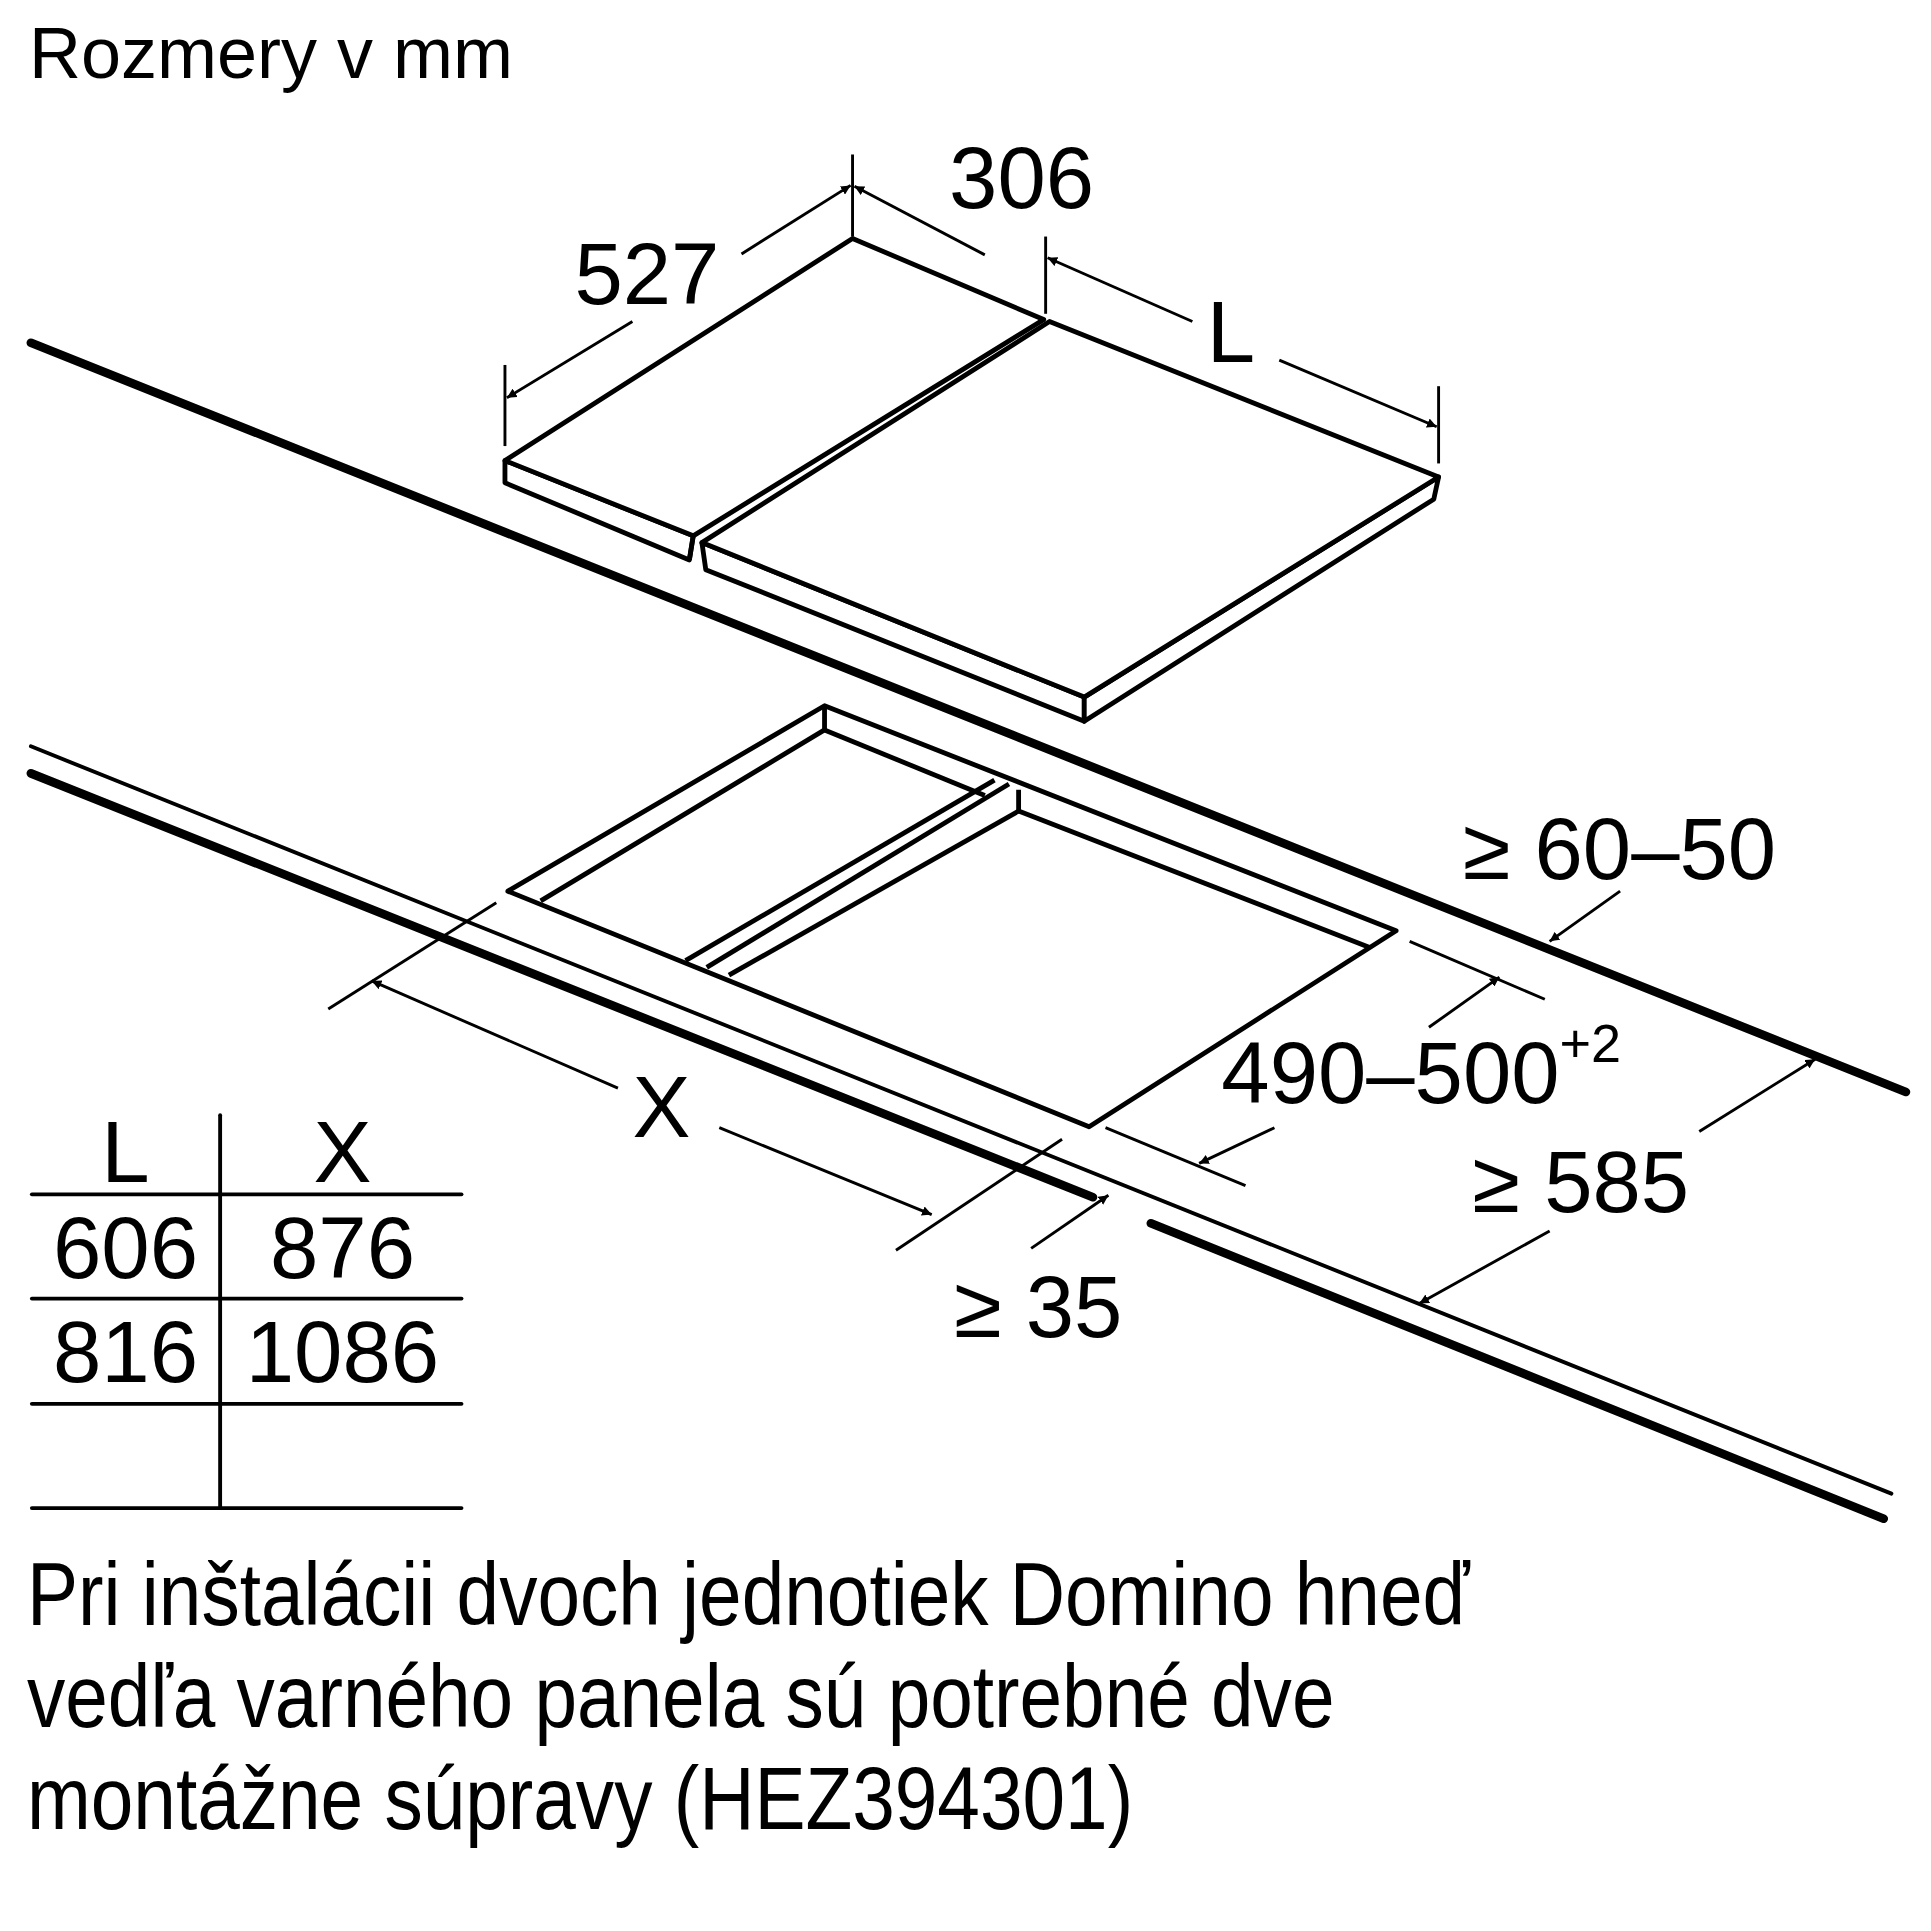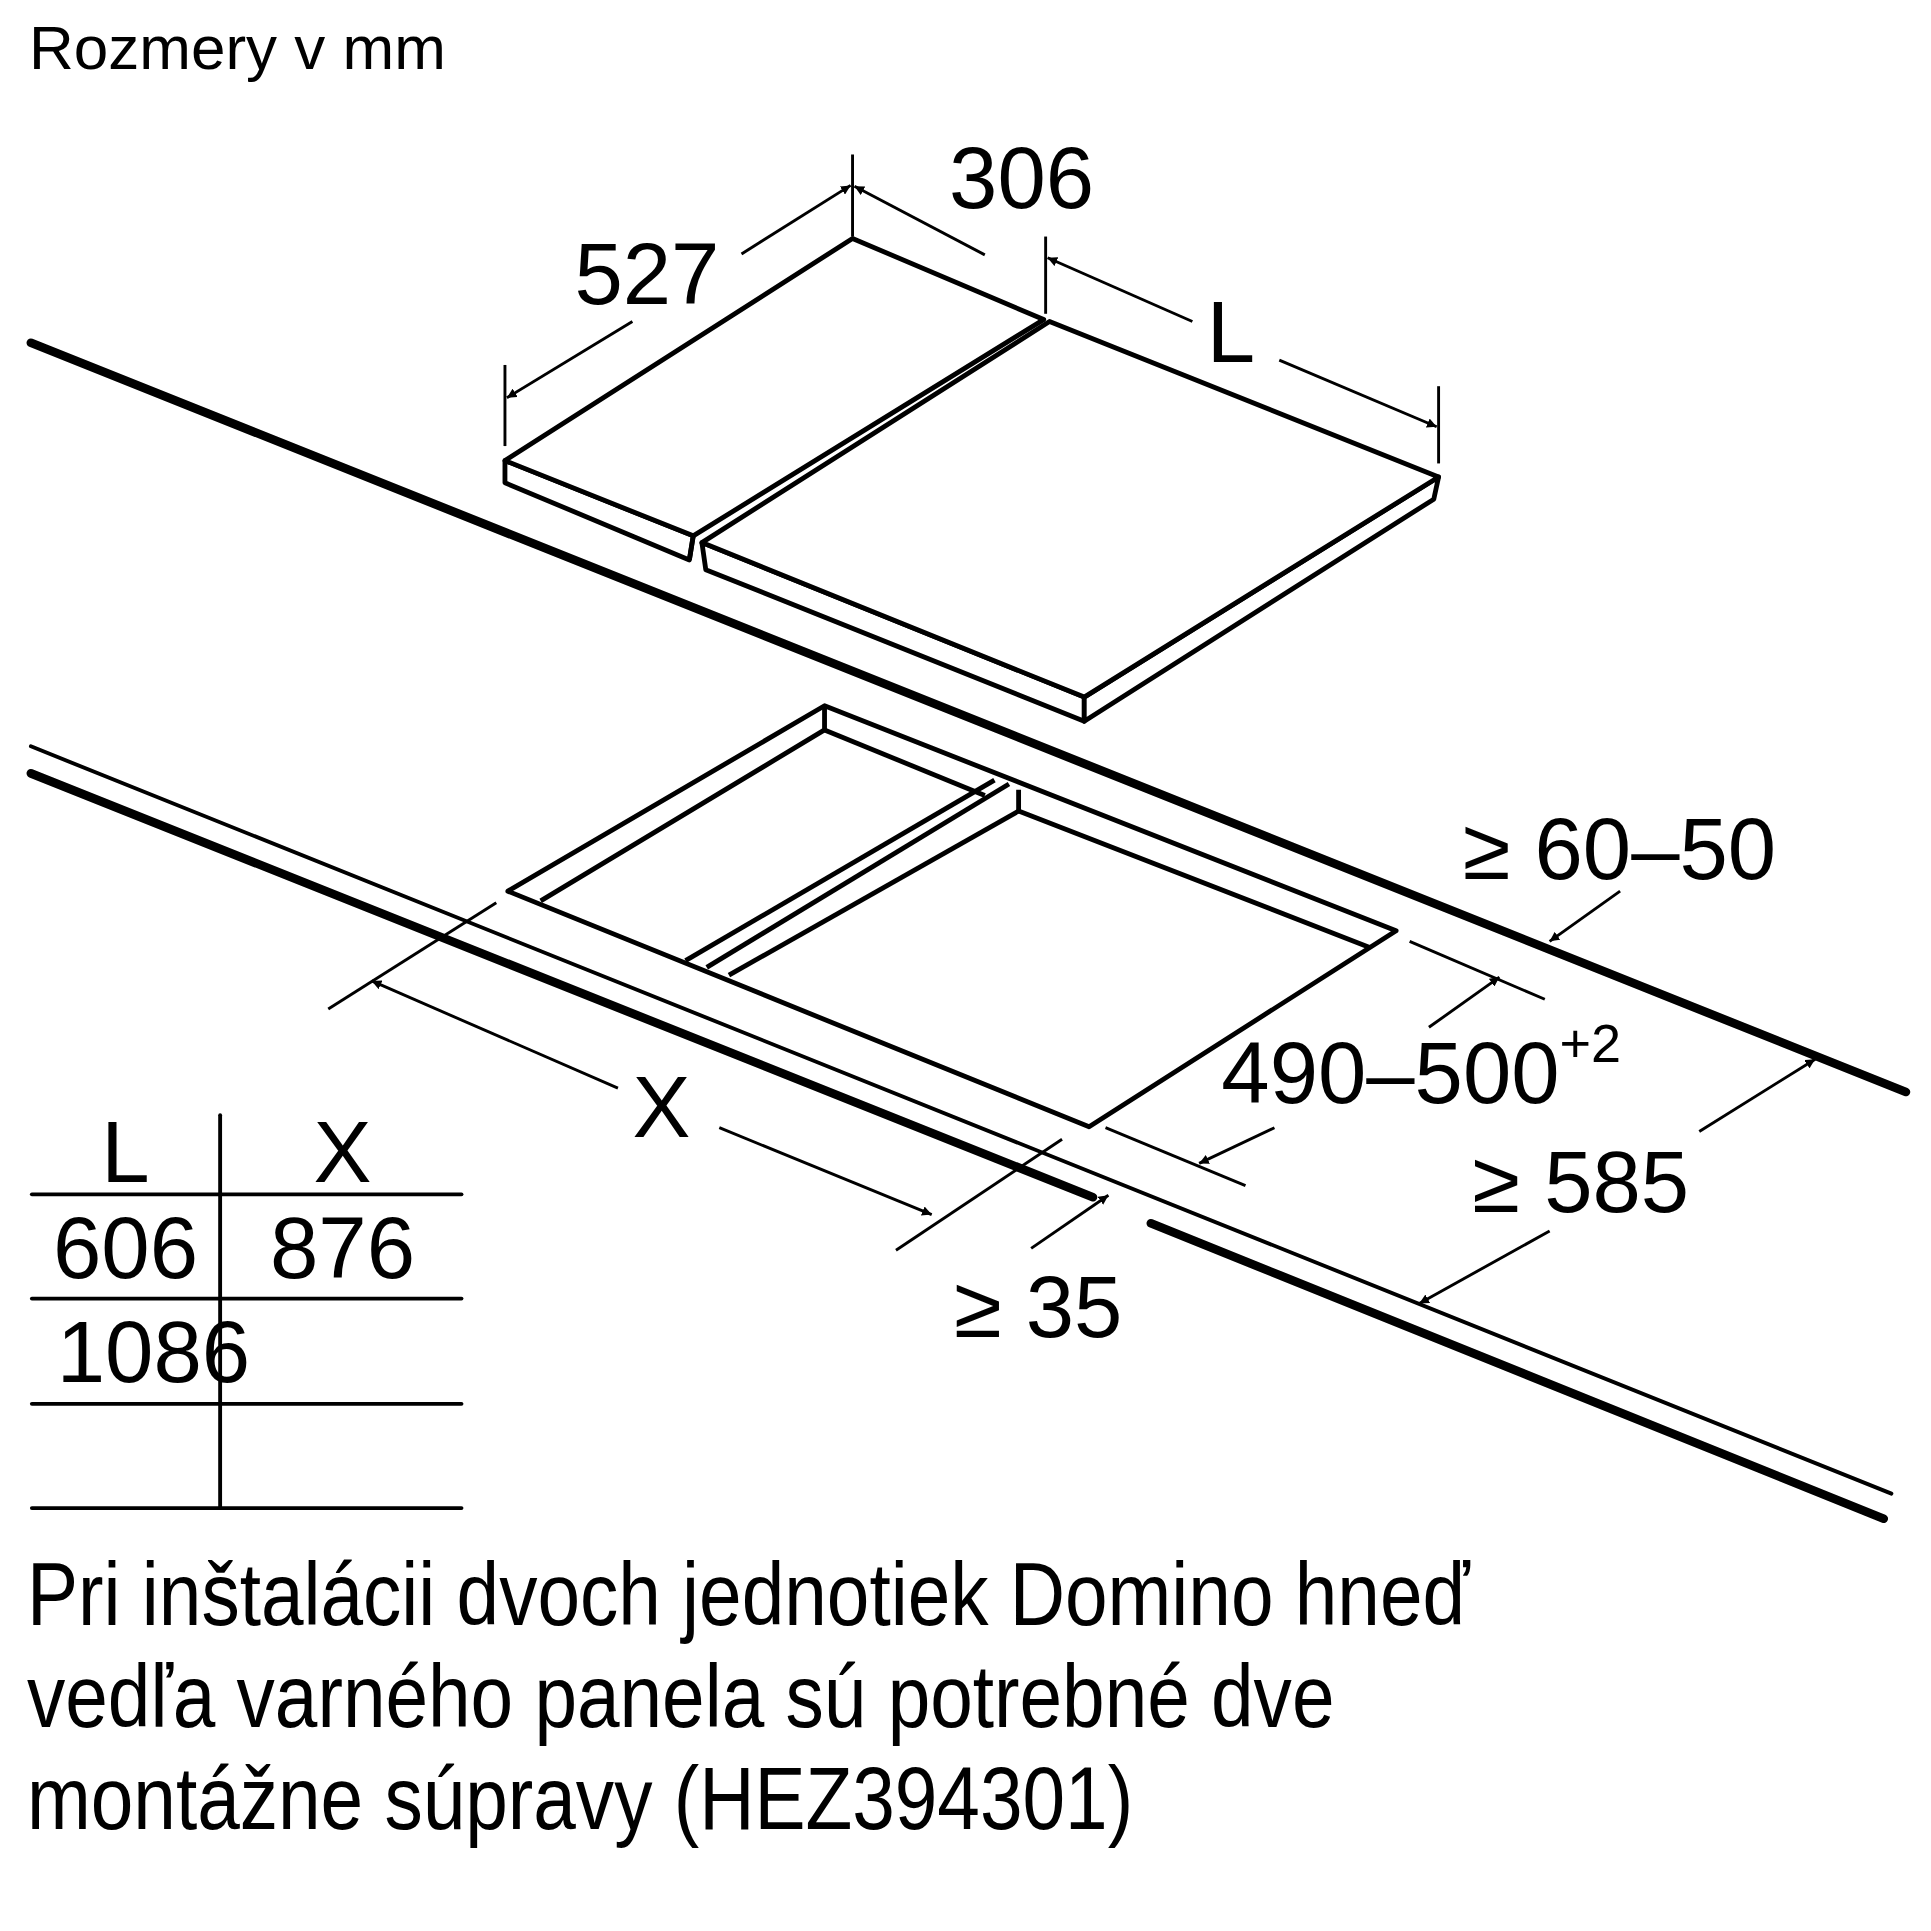--- a/index.html
+++ b/index.html
@@ -1,17 +1,17 @@
 <!DOCTYPE html>
 <html><head>
 <meta charset="utf-8">
 <style>
   html, body { margin: 0; padding: 0; background: #ffffff; }
   body { width: 1931px; height: 1931px; position: relative; overflow: hidden; font-family: "Liberation Sans", sans-serif; color: #000; }
-  .title { position: absolute; left: 29px; top: 17.4px; font-size: 62px; line-height: 1; letter-spacing: 0px; }
+  .title { position: absolute; left: 29px; top: 17.4px; font-size: 72px; line-height: 1; letter-spacing: 0px; }
   svg.drawing { position: absolute; left: 0; top: 0; width: 1931px; height: 1931px; }
   .lbl { font-family: "Liberation Sans", sans-serif; fill: #000; }
   .dim { font-size: 90px; }
   .sup { font-size: 56px; }
   .tbl { position: absolute; left: 31px; top: 1110px; width: 434px; }
   .tbl-row { display: flex; height: 104px; align-items: center; }
   .tbl-row.head { height: 85px; align-items: flex-end; }
   .tbl-cell { font-size: 87px; line-height: 1; text-align: center; }
   .tbl-cell.c1 { width: 189px; }
   .tbl-cell.c2 { width: 245px; }
@@ -113,20 +113,21 @@
 <div class="tbl">
   <div class="tbl-row head">
     <div class="tbl-cell c1">L</div>
     <div class="tbl-cell c2">X</div>
   </div>
   <div class="tbl-row">
     <div class="tbl-cell c1">606</div>
     <div class="tbl-cell c2">876</div>
   </div>
   <div class="tbl-row">
+    <div class="tbl-cell c1">816</div>
     <div class="tbl-cell c2">1086</div>
   </div>
   <div class="tbl-row">
   </div>
 </div>
 
 <div class="note">
   <span class="note-line">Pri inštalácii dvoch jednotiek Domino hneď</span>
   <span class="note-line">vedľa varného panela sú potrebné dve</span>
   <span class="note-line">montážne súpravy (HEZ394301)</span>

